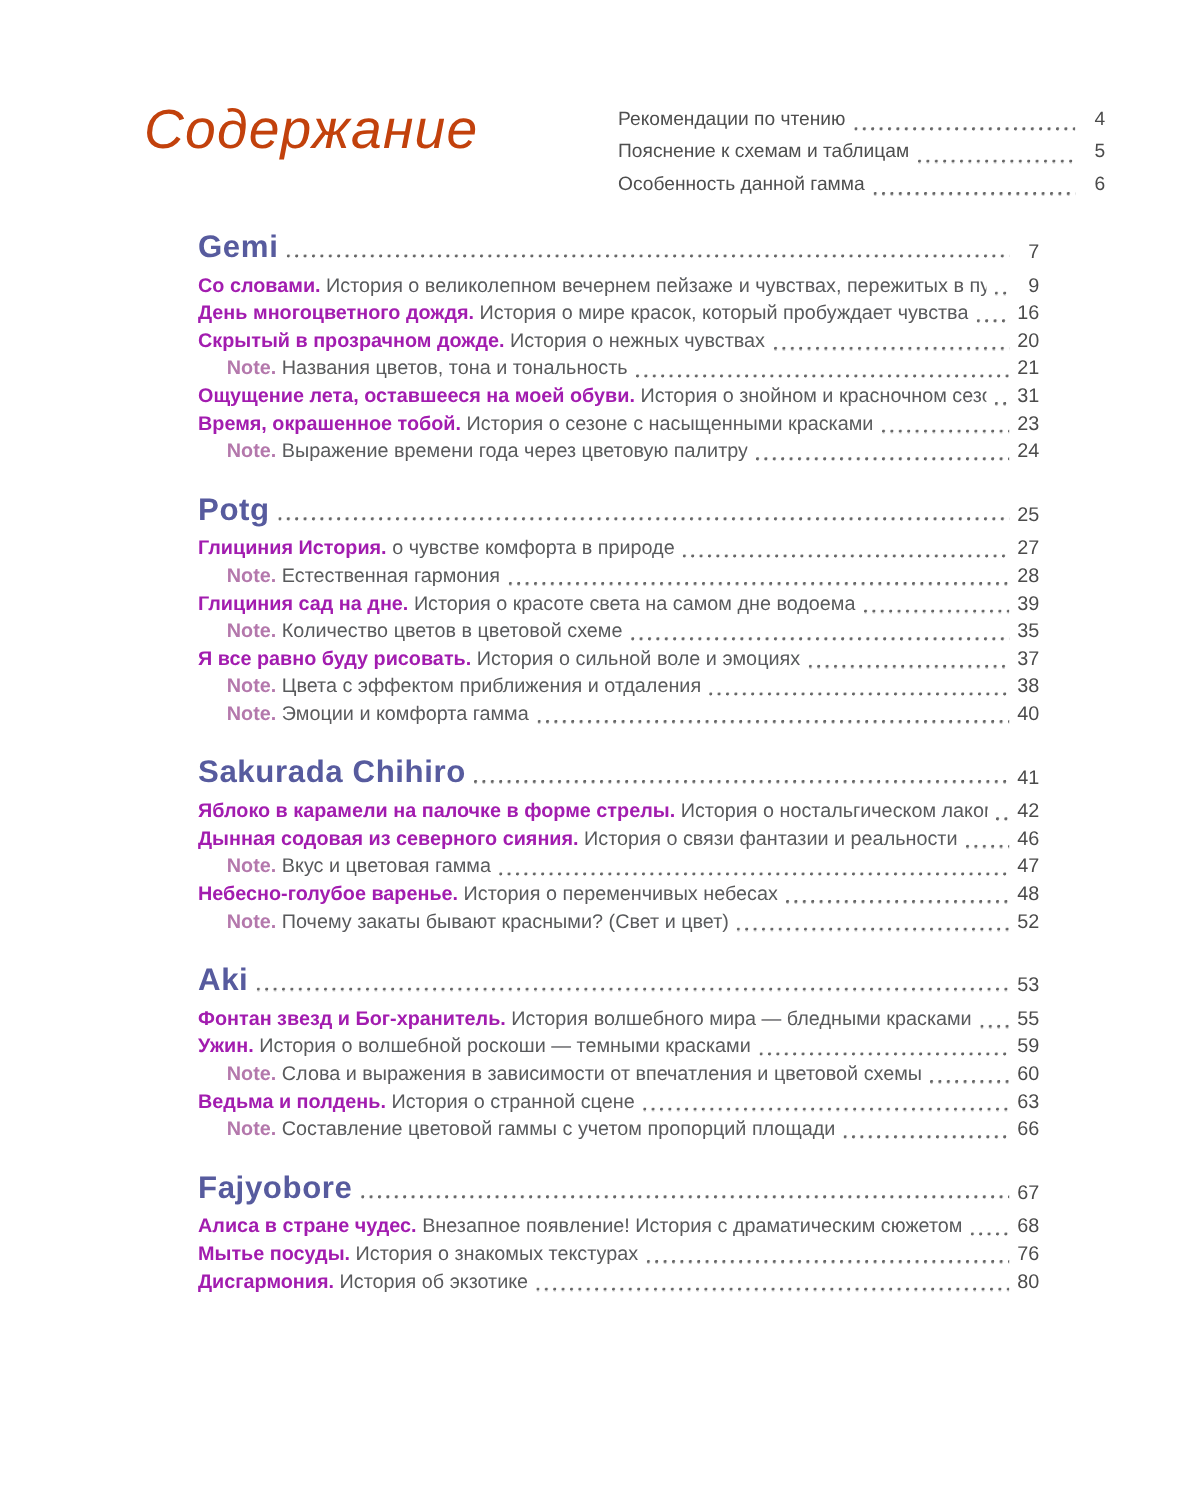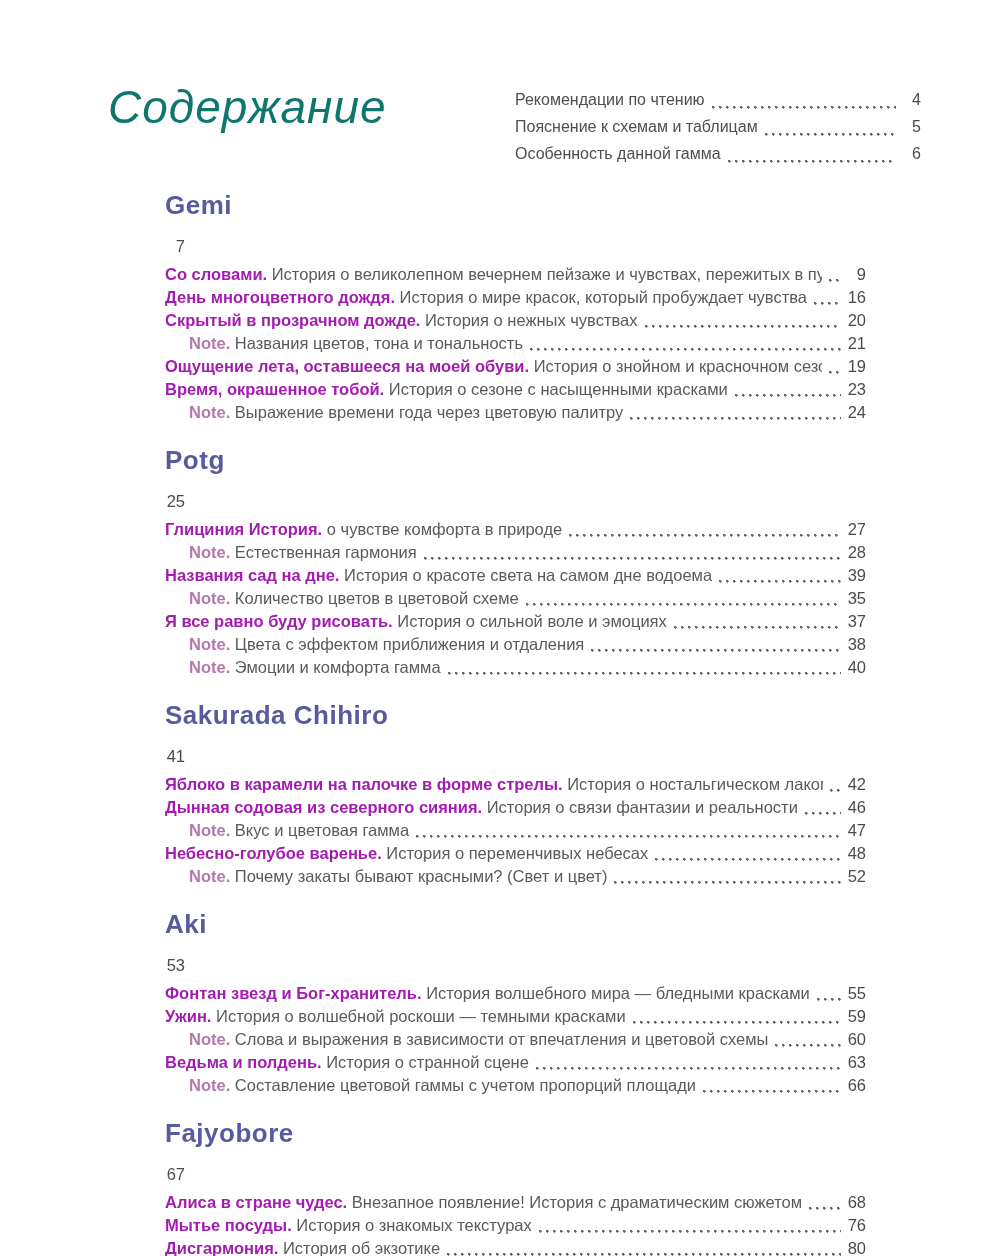--- a/index.html
+++ b/index.html
@@ -10,39 +10,39 @@
     width: 1000px;
     height: 1256px;
     background: #ffffff;
     position: relative;
     overflow: hidden;
     font-family: "Liberation Sans", "DejaVu Sans", sans-serif;
     color: #4e4e4e;
   }
   .page-title {
     position: absolute;
-    left: 108px;
+    left: 120px;
     top: 80px;
     margin: 0;
     font-size: 46px;
     font-style: italic;
     font-weight: 400;
     letter-spacing: 1px;
-    color: #0f766e;
+    color: #c2410c;
     white-space: nowrap;
   }
   .front-matter {
     position: absolute;
     left: 515px;
     top: 86px;
     width: 406px;
   }
   .row {
     display: flex;
-    align-items: flex-start;
+    align-items: flex-end;
   }
   .fm-row {
     font-size: 16px;
     line-height: 27px;
     color: #4e4e4e;
   }
   .leader {
     flex: 1 1 12px;
     height: 3px;
     align-self: flex-end;
@@ -58,21 +58,21 @@
     white-space: nowrap;
   }
   .toc {
     position: absolute;
     left: 165px;
     top: 190px;
     width: 701px;
   }
   .section { margin-top: 21px; }
   .section:first-child { margin-top: 0; }
-  .section-header { margin-bottom: 7px; flex-direction: column; }
+  .section-header { margin-bottom: 7px; }
   .section-header .leader { margin-bottom: 5px; }
   .section-title {
     font-size: 26px;
     line-height: 30px;
     font-weight: 700;
     letter-spacing: 0.5px;
     color: var(--section-color, #575b9e);
     white-space: nowrap;
   }
   .section-header .page-num { font-size: 16.5px; }
@@ -142,21 +142,21 @@
             <span class="page-num">20</span>
           </div>
           <div class="entry row note">
             <span class="entry-text"><span class="note-label">Note.</span><span class="entry-desc"> Названия цветов, тона и тональность</span></span>
             <span class="leader"></span>
             <span class="page-num">21</span>
           </div>
           <div class="entry row">
             <span class="entry-text"><span class="entry-title">Ощущение лета, оставшееся на моей обуви.</span><span class="entry-desc"> История о знойном и красночном сезоне</span></span>
             <span class="leader"></span>
-            <span class="page-num">19</span>
+            <span class="page-num">31</span>
           </div>
           <div class="entry row">
             <span class="entry-text"><span class="entry-title">Время, окрашенное тобой.</span><span class="entry-desc"> История о сезоне с насыщенными красками</span></span>
             <span class="leader"></span>
             <span class="page-num">23</span>
           </div>
           <div class="entry row note">
             <span class="entry-text"><span class="note-label">Note.</span><span class="entry-desc"> Выражение времени года через цветовую палитру</span></span>
             <span class="leader"></span>
             <span class="page-num">24</span>
@@ -174,21 +174,21 @@
             <span class="entry-text"><span class="entry-title">Глициния История.</span><span class="entry-desc"> о чувстве комфорта в природе</span></span>
             <span class="leader"></span>
             <span class="page-num">27</span>
           </div>
           <div class="entry row note">
             <span class="entry-text"><span class="note-label">Note.</span><span class="entry-desc"> Естественная гармония</span></span>
             <span class="leader"></span>
             <span class="page-num">28</span>
           </div>
           <div class="entry row">
-            <span class="entry-text"><span class="entry-title">Названия сад на дне.</span><span class="entry-desc"> История о красоте света на самом дне водоема</span></span>
+            <span class="entry-text"><span class="entry-title">Глициния сад на дне.</span><span class="entry-desc"> История о красоте света на самом дне водоема</span></span>
             <span class="leader"></span>
             <span class="page-num">39</span>
           </div>
           <div class="entry row note">
             <span class="entry-text"><span class="note-label">Note.</span><span class="entry-desc"> Количество цветов в цветовой схеме</span></span>
             <span class="leader"></span>
             <span class="page-num">35</span>
           </div>
           <div class="entry row">
             <span class="entry-text"><span class="entry-title">Я все равно буду рисовать.</span><span class="entry-desc"> История о сильной воле и эмоциях</span></span>

